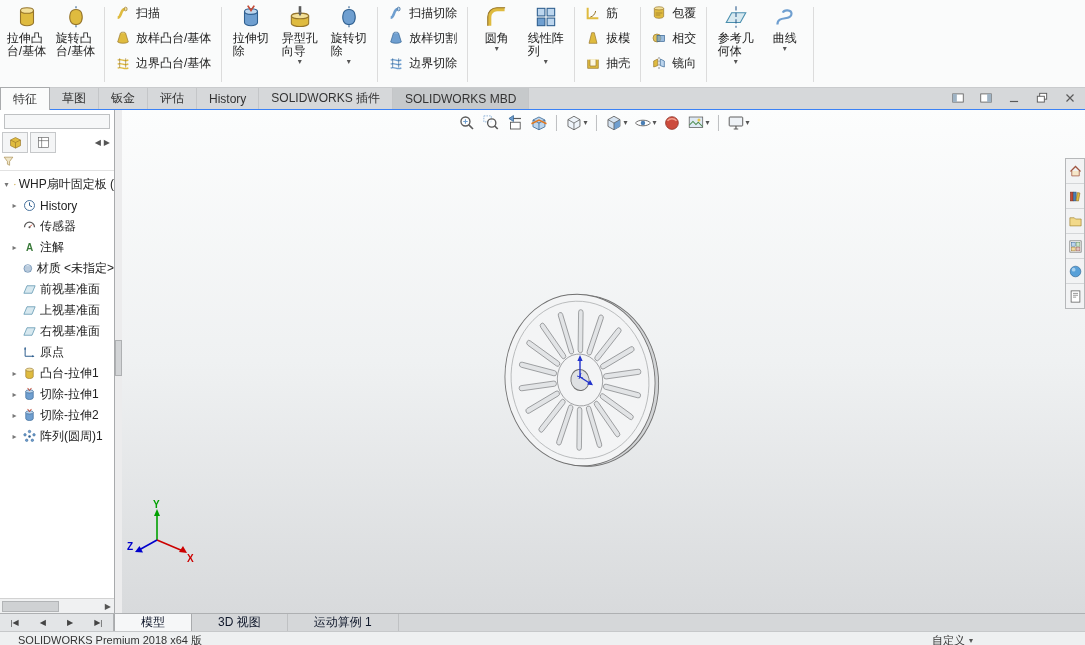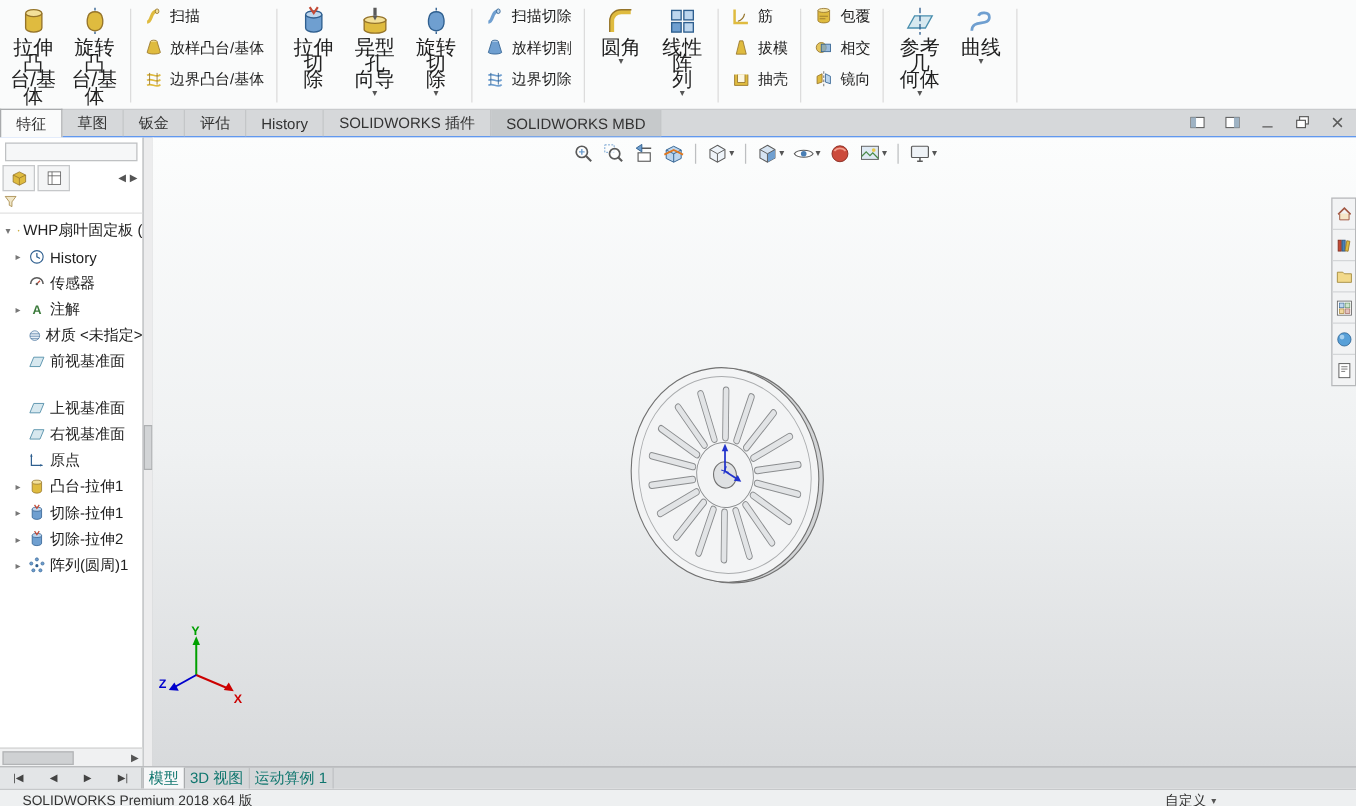--- a/index.html
+++ b/index.html
@@ -7,21 +7,21 @@
        font-family:"Liberation Sans","DejaVu Sans",sans-serif;font-size:12px;color:#222;}
 
   
   .ribbon{position:absolute;left:0;top:0;width:100%;height:88px;background:#fafbfb;
           border-bottom:1px solid #c9cbcd;display:flex;align-items:stretch;padding:2px 0 0 2px;box-sizing:border-box;}
   .rib-sep{width:1px;background:#dcdcdc;margin:5px 4px;}
   .rib-group{display:flex;}
   .rib-group.stack{flex-direction:column;justify-content:flex-start;padding:3px 4px 0 4px;gap:2px;}
   .rib-btn{cursor:default;}
   .rib-btn.large{width:47px;display:flex;flex-direction:column;align-items:center;padding:2px 1px 0 1px;}
-  .rib-btn.large .rib-label{text-align:center;line-height:13px;font-size:16px;margin-top:2px;}
+  .rib-btn.large .rib-label{line-height:13px;font-size:12px;margin-top:2px;}
   .rib-btn.small{display:flex;align-items:flex-start;gap:5px;height:23px;padding:0 2px;white-space:nowrap;}
   .caret{font-size:8px;color:#555;line-height:8px;}
 
   
   .cmdtabs{position:absolute;left:0;top:88px;width:100%;height:22px;background:#d6d8da;
            border-bottom:1px solid #3b82f6;display:flex;align-items:flex-end;box-sizing:border-box;}
   .cmdtab{height:21px;display:flex;align-items:center;padding:0 12px;border-right:1px solid #c4c6c8;color:#333;}
   .cmdtab.active{background:#fafbfb;border:1px solid #a9abad;border-bottom:none;margin-bottom:-1px;height:22px;}
   .cmdtab.shaded{background:#c6c9cb;}
   .winctrls{position:absolute;right:6px;top:90px;display:flex;gap:10px;align-items:center;}
@@ -60,21 +60,21 @@
   .taskpane{position:absolute;right:0;top:158px;width:18px;background:#f2f3f4;
             border:1px solid #b6b8ba;display:flex;flex-direction:column;}
   .tp-btn{height:24px;display:flex;align-items:center;justify-content:center;border-bottom:1px solid #d4d6d8;}
   .tp-btn:last-child{border-bottom:none;}
 
   
   .bottomtabs{position:absolute;left:0;bottom:14px;width:100%;height:18px;background:#d5d7d9;
               border-top:1px solid #aeb0b2;display:flex;align-items:stretch;box-sizing:border-box;}
   .bt-nav{width:113px;flex:none;display:flex;align-items:center;justify-content:space-around;
           border-right:1px solid #b0b2b4;background:#e3e5e7;font-size:8px;color:#444;}
-  .bt-tab{display:flex;align-items:center;padding:0 4px;border-right:1px solid #bfc1c3;color:#0f766e;}
+  .bt-tab{display:flex;align-items:center;padding:0 26px;border-right:1px solid #bfc1c3;color:#0f172a;}
   .bt-tab.active{background:#f6f7f8;border-left:1px solid #a9abad;border-right:1px solid #a9abad;}
 
   
   .statusbar{position:absolute;left:0;bottom:0;width:100%;height:14px;background:#eef0f1;border-top:1px solid #c6c8ca;
              display:flex;align-items:flex-start;font-size:11px;color:#333;padding:1px 4px 0 18px;box-sizing:border-box;}
   .status-right{margin-left:auto;display:flex;align-items:center;gap:4px;padding-right:108px;}
 </style>
 </head>
 <body>
 
@@ -394,21 +394,21 @@
           </svg>
           <span class="tree-label">材质 &lt;未指定&gt;</span>
         </div>
         <div class="tree-item" style="padding-left: 10px;">
           <span class="tree-exp"></span>
           <svg width="15" height="15" viewBox="0 0 24 24" style="display: block;">
             <path d="M3 18 8 6h13l-5 12Z" fill="rgba(140,190,210,.35)" stroke="#5a93ad" stroke-width="1.2"></path>
           </svg>
           <span class="tree-label">前视基准面</span>
         </div>
-        <div class="tree-item" style="padding-left: 10px; margin-top: 16px;">
+        <div class="tree-item" style="padding-left: 10px;">
           <span class="tree-exp"></span>
           <svg width="15" height="15" viewBox="0 0 24 24" style="display: block;">
             <path d="M3 18 8 6h13l-5 12Z" fill="rgba(140,190,210,.35)" stroke="#5a93ad" stroke-width="1.2"></path>
           </svg>
           <span class="tree-label">上视基准面</span>
         </div>
         <div class="tree-item" style="padding-left: 10px;">
           <span class="tree-exp"></span>
           <svg width="15" height="15" viewBox="0 0 24 24" style="display: block;">
             <path d="M3 18 8 6h13l-5 12Z" fill="rgba(140,190,210,.35)" stroke="#5a93ad" stroke-width="1.2"></path>

